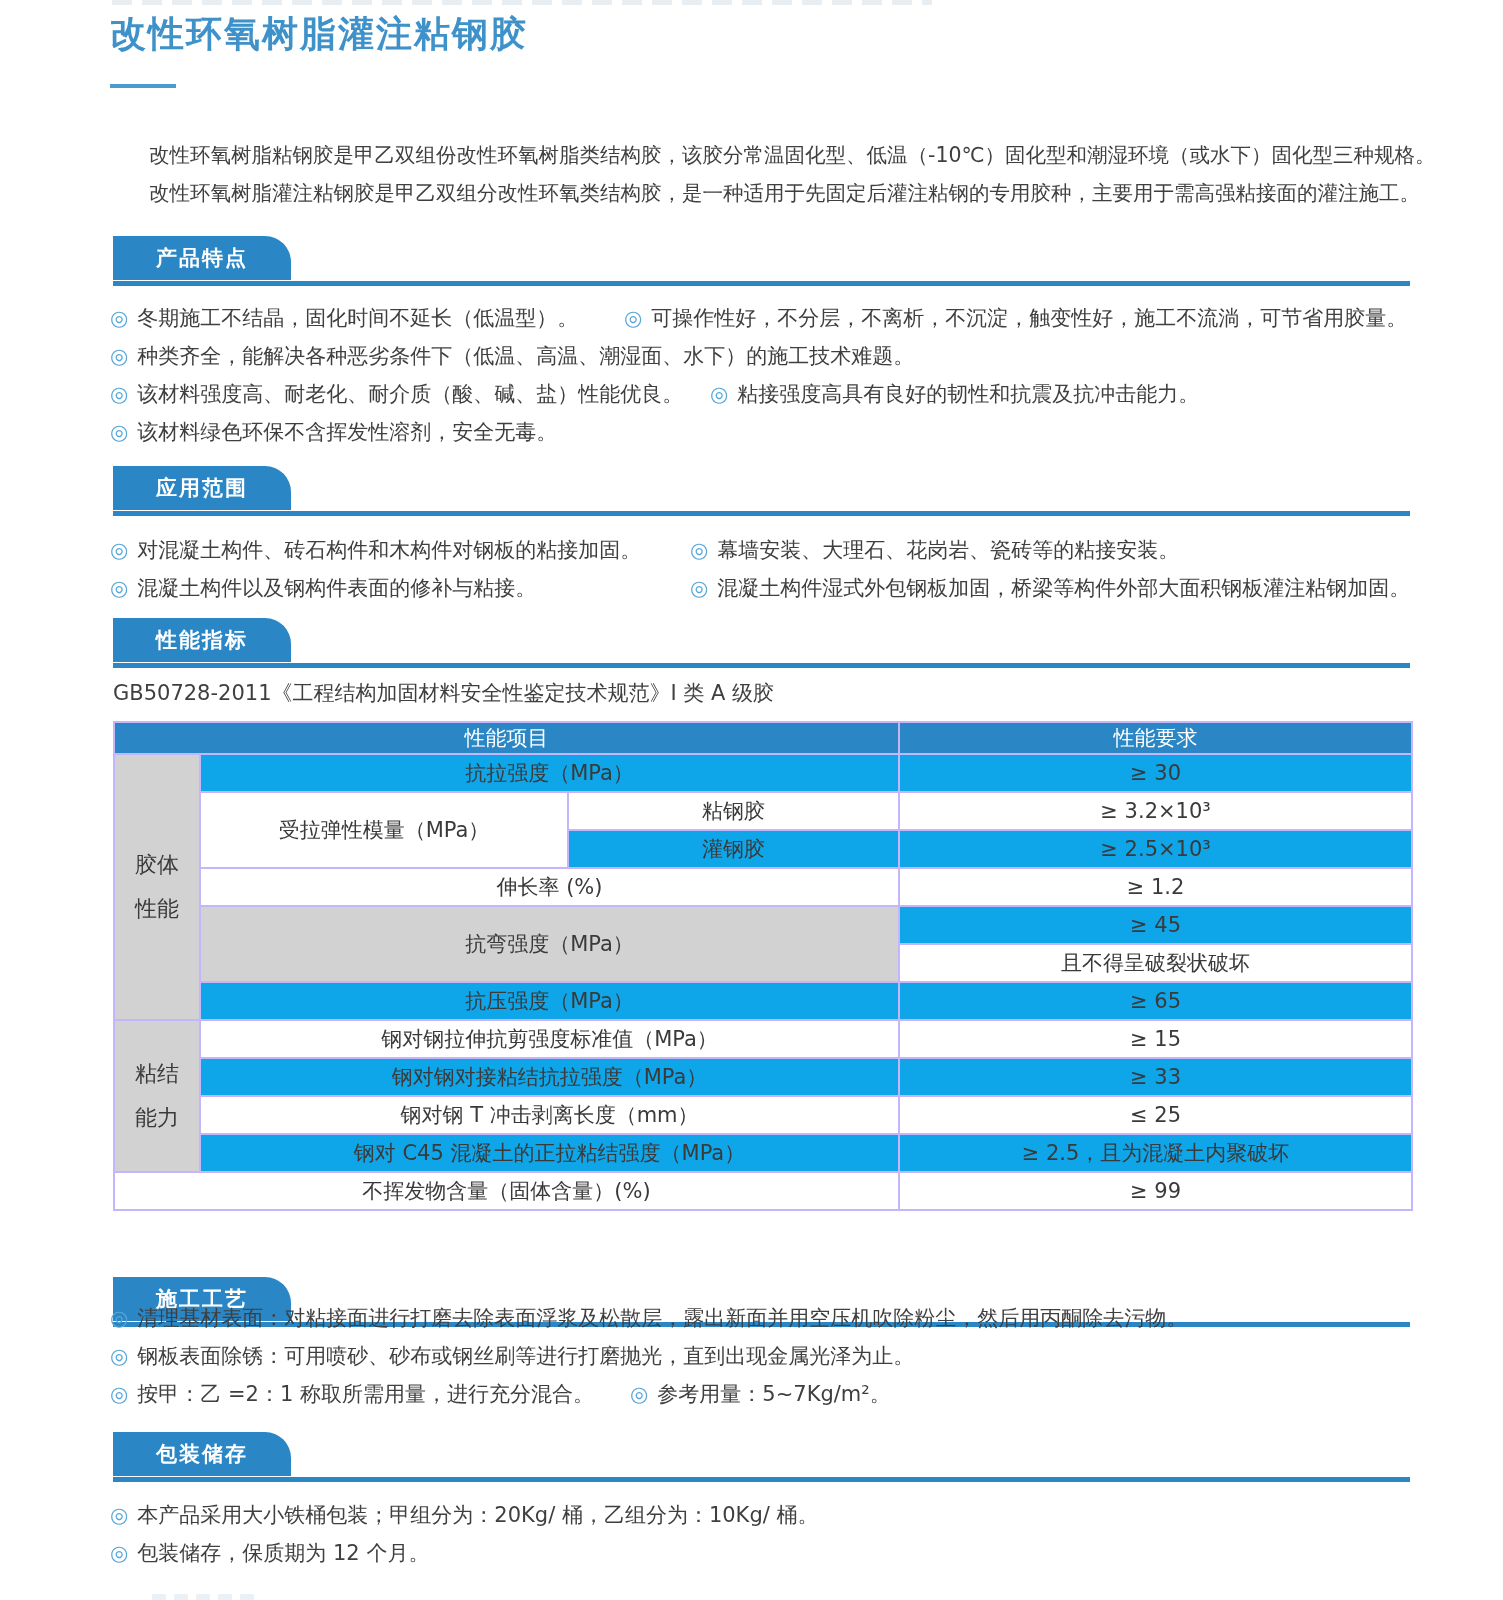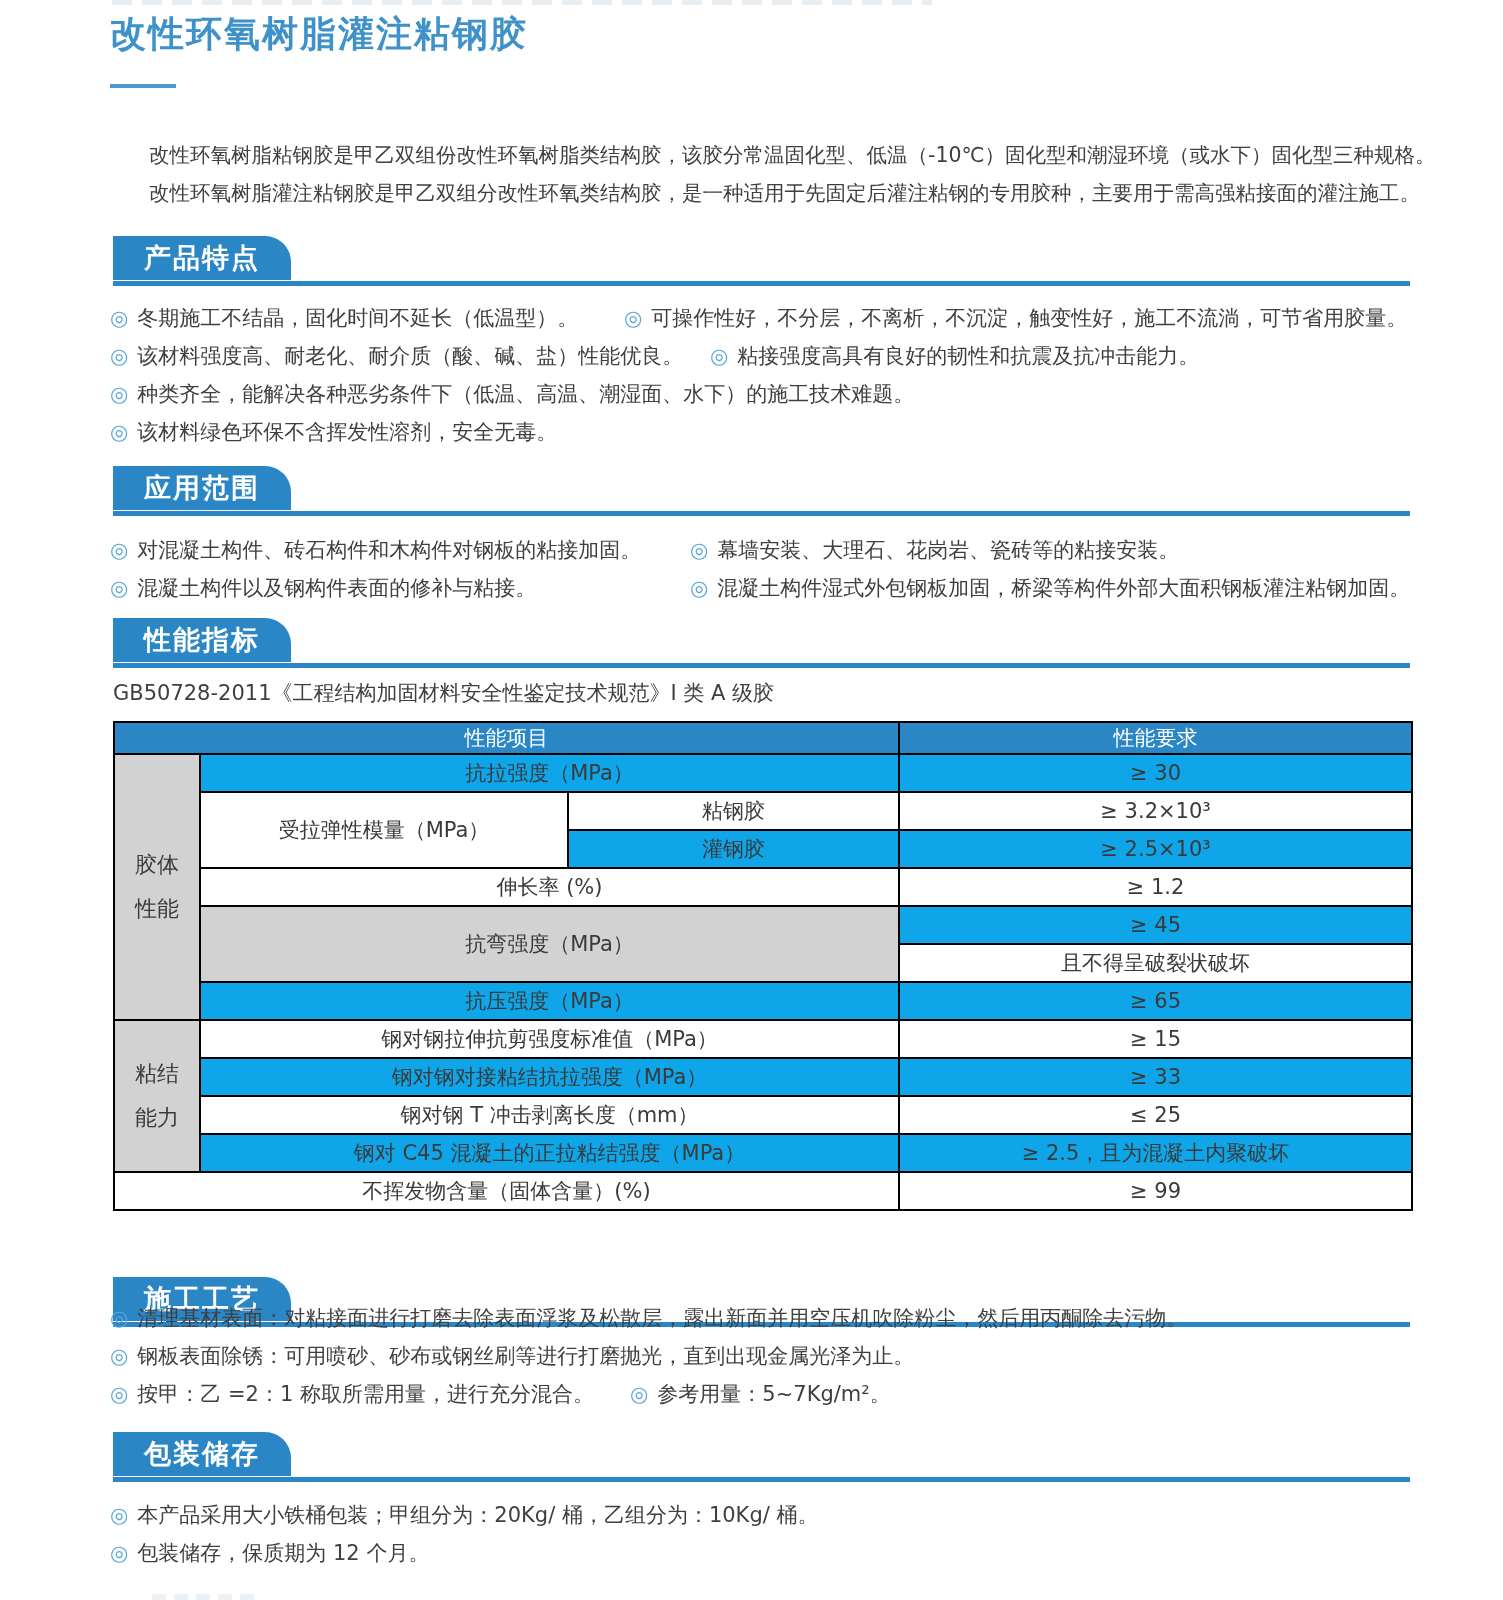--- a/index.html
+++ b/index.html
@@ -21,38 +21,38 @@
     color:#3e92c9;letter-spacing:2px;white-space:nowrap;
   }
   .title-dash{position:absolute;left:110px;top:84px;width:66px;height:4px;background:#4a9bd0;}
   .intro{position:absolute;left:149px;top:136px;font-size:20.5px;line-height:38px;color:#3f3f3f;}
   .intro .iline{white-space:nowrap;}
 
   .section-header{position:absolute;left:113px;width:1297px;height:50px;}
   .section-header .hline{position:absolute;left:0;bottom:0;width:100%;height:5px;background:#2a86c5;}
   .section-header .badge{
     position:absolute;left:0;top:0;width:178px;height:44px;background:#2a86c5;color:#fff;
-    font-size:27px;font-weight:bold;letter-spacing:2px;border-radius:0 26px 0 0;
+    font-size:21px;font-weight:bold;letter-spacing:2px;border-radius:0 26px 0 0;
     display:flex;align-items:center;justify-content:center;
   }
 
   .bullets{position:absolute;left:110px;font-size:21px;color:#3f3f3f;}
   .brow{position:relative;height:38px;width:1300px;}
   .bitem{position:absolute;top:0;left:0;line-height:38px;white-space:nowrap;}
   .bm{color:#58a7d8;font-size:21px;margin-right:9px;}
 
   .tbl-caption{
     position:absolute;left:113px;top:679px;width:1298px;text-align:left;
     font-size:21px;color:#3f3f3f;white-space:nowrap;
   }
   table.ptable{
     position:absolute;left:113px;top:721px;width:1298px;table-layout:fixed;
     border-collapse:collapse;font-size:21px;color:#3a3a3a;
   }
-  .ptable th,.ptable td{border:2px solid #000000;text-align:center;padding:0;overflow:hidden;}
+  .ptable th,.ptable td{border:2px solid #c4b5fd;text-align:center;padding:0;overflow:hidden;}
   .ptable thead th{background:#2a86c5;color:#fff;height:30px;font-weight:normal;font-size:21px;}
   .ptable td{height:36px;}
   .ptable tr.g td{background:#0ea5e9;}
   .ptable tr.w td{background:#ffffff;}
   .ptable td.cw{background:#ffffff!important;}
   .ptable td.cg{background:#d2d2d3!important;}
   .ptable td.group{background:#d2d2d3!important;font-size:22px;line-height:44px;padding:0 18px;}
 </style>
 </head>
 <body>
@@ -73,25 +73,25 @@
   <div class="section-header" style="top:236px">
     <div class="hline"></div>
     <div class="badge">产品特点</div>
   </div>
   <div class="bullets" style="top:299px">
     <div class="brow">
       <span class="bitem"><span class="bm">◎</span><span>冬期施工不结晶，固化时间不延长（低温型）。</span></span>
       <span class="bitem" style="left:514px"><span class="bm">◎</span><span>可操作性好，不分层，不离析，不沉淀，触变性好，施工不流淌，可节省用胶量。</span></span>
     </div>
     <div class="brow">
+      <span class="bitem"><span class="bm">◎</span><span>种类齐全，能解决各种恶劣条件下（低温、高温、潮湿面、水下）的施工技术难题。</span></span>
+    </div>
+    <div class="brow">
       <span class="bitem"><span class="bm">◎</span><span>该材料强度高、耐老化、耐介质（酸、碱、盐）性能优良。</span></span>
       <span class="bitem" style="left:600px"><span class="bm">◎</span><span>粘接强度高具有良好的韧性和抗震及抗冲击能力。</span></span>
-    </div>
-    <div class="brow">
-      <span class="bitem"><span class="bm">◎</span><span>种类齐全，能解决各种恶劣条件下（低温、高温、潮湿面、水下）的施工技术难题。</span></span>
     </div>
     <div class="brow">
       <span class="bitem"><span class="bm">◎</span><span>该材料绿色环保不含挥发性溶剂，安全无毒。</span></span>
     </div>
   </div>
 
   <div class="section-header" style="top:466px">
     <div class="hline"></div>
     <div class="badge">应用范围</div>
   </div>

